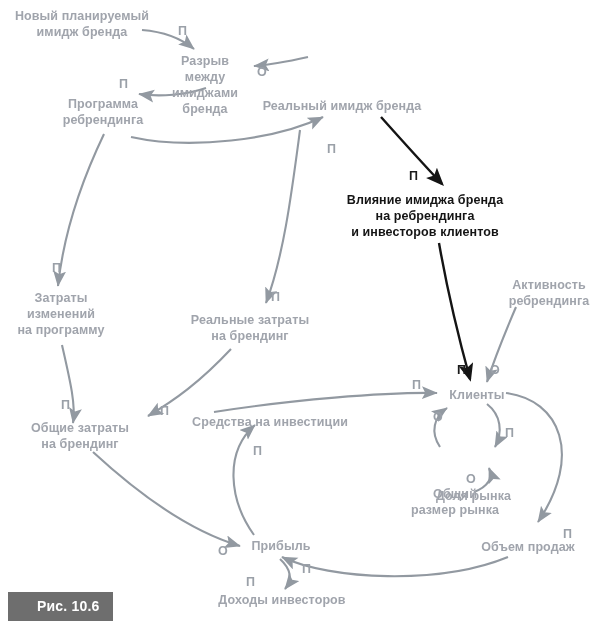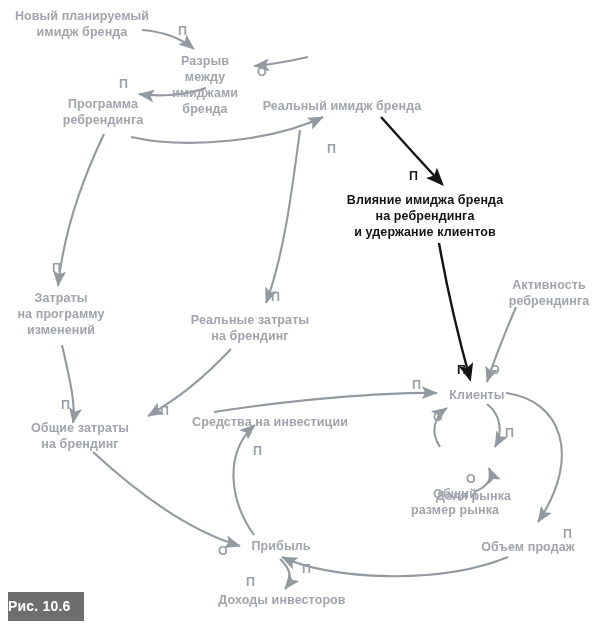--- a/index.html
+++ b/index.html
@@ -31,21 +31,21 @@
   }
   .plabel.dark{color:#1a1a1a;}
 
   #caption{
     position:absolute;
     left:8px;top:592px;
     background:#6e6e6e;
     color:#ffffff;
     font-size:14px;
     font-weight:bold;
-    padding:6px 13px 7px 0;
+    padding:6px 13px 7px 29px;
     letter-spacing:0.2px;
   }
 </style>
 </head>
 <body>
 
 <div id="stage">
 
   <svg id="wires" viewBox="0 0 593 635">
     <defs>
@@ -101,27 +101,27 @@
     <div>ребрендинга</div>
   </div>
 
   <div class="node" style="left:262px;top:98px;width:160px;">
     <div>Реальный имидж бренда</div>
   </div>
 
   <div class="node emph" style="left:330px;top:192px;width:190px;">
     <div>Влияние имиджа бренда</div>
     <div>на ребрендинга</div>
-    <div>и удержание клиентов</div>
+    <div>и инвесторов клиентов</div>
   </div>
 
   <div class="node" style="left:6px;top:290px;width:110px;">
     <div>Затраты</div>
+    <div>изменений</div>
     <div>на программу</div>
-    <div>изменений</div>
   </div>
 
   <div class="node" style="left:185px;top:312px;width:130px;">
     <div>Реальные затраты</div>
     <div>на брендинг</div>
   </div>
 
   <div class="node" style="left:494px;top:277px;width:110px;">
     <div>Активность</div>
     <div>ребрендинга</div>

